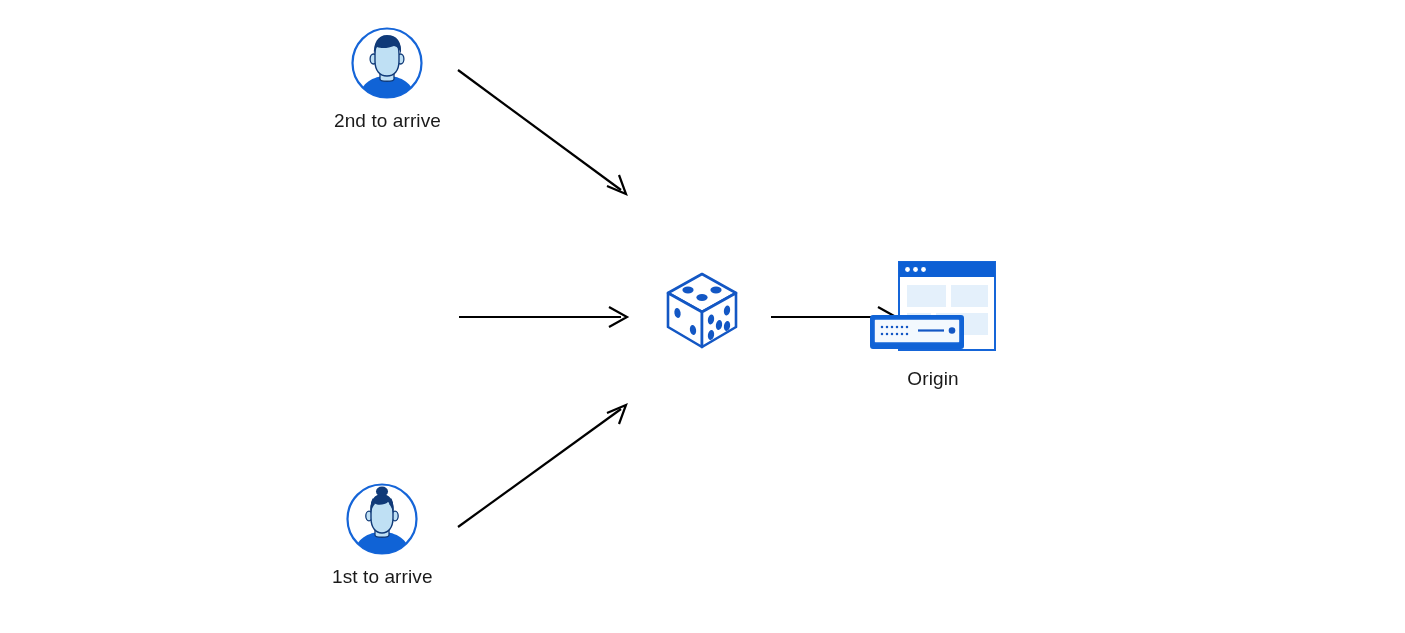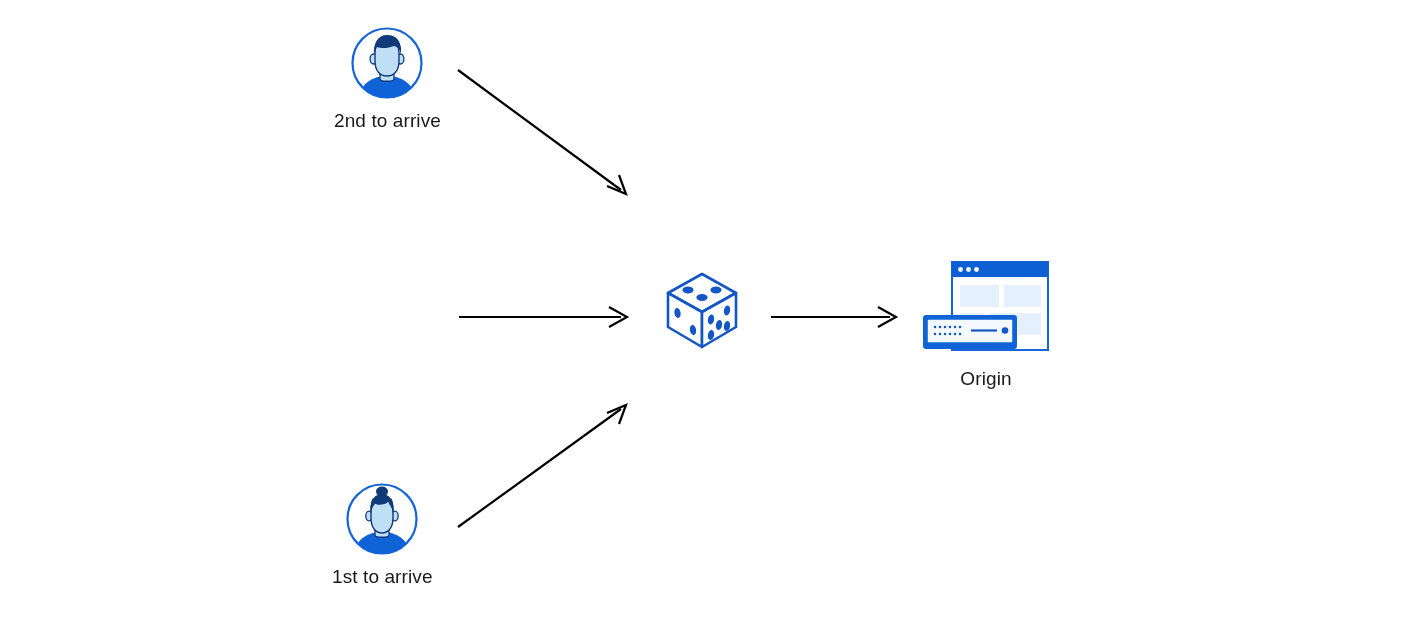--- a/index.html
+++ b/index.html
@@ -171,21 +171,21 @@
           <ellipse cx="54" cy="54.5" rx="3.1" ry="5" transform="rotate(9 54 54.5)"></ellipse>
           <ellipse cx="70" cy="45.5" rx="3.1" ry="5" transform="rotate(9 70 45.5)"></ellipse>
           <ellipse cx="62" cy="60" rx="3.1" ry="5" transform="rotate(9 62 60)"></ellipse>
           <ellipse cx="54" cy="70" rx="3.1" ry="5" transform="rotate(9 54 70)"></ellipse>
           <ellipse cx="70" cy="61" rx="3.1" ry="5" transform="rotate(9 70 61)"></ellipse>
         </g>
       </svg>
     </div>
   </div>
 
-  <div class="node" style="left:921px; top:258px;">
+  <div class="node" style="left:868px; top:258px;">
     <div class="origin-wrap">
       <svg viewBox="0 0 130 100" width="130" height="100">
 
         <g>
           <rect x="31" y="4" width="96" height="88" fill="#ffffff" stroke="#1565d8" stroke-width="2"></rect>
           <rect x="31" y="4" width="96" height="15" fill="#0d5fd4"></rect>
           <circle cx="39.5" cy="11.5" r="2.4" fill="#ffffff"></circle>
           <circle cx="47.5" cy="11.5" r="2.4" fill="#ffffff"></circle>
           <circle cx="55.5" cy="11.5" r="2.4" fill="#ffffff"></circle>
 

